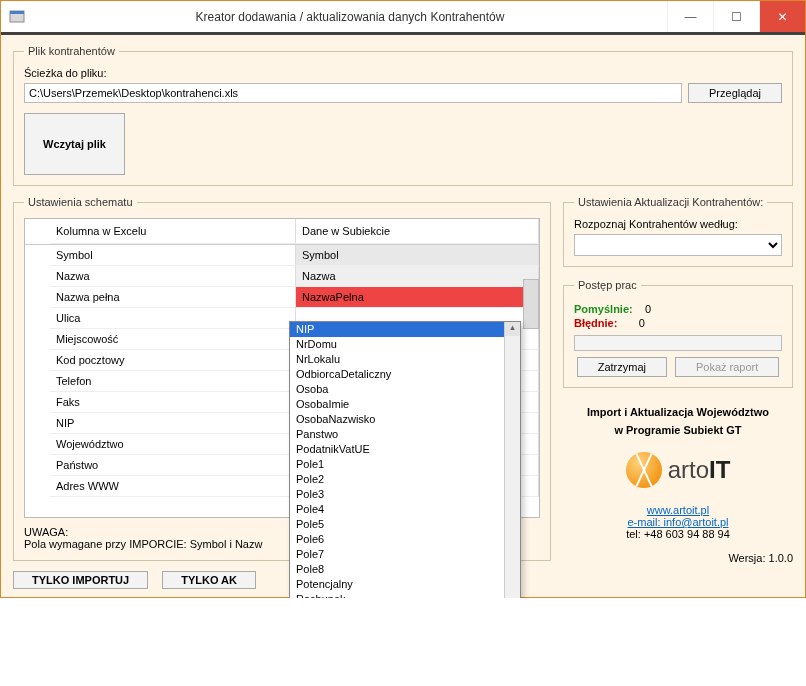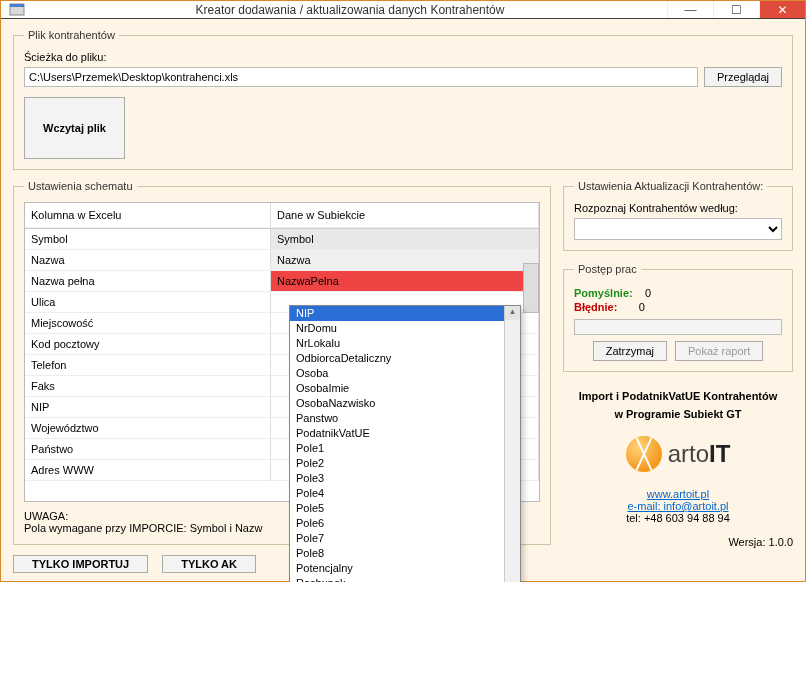--- a/index.html
+++ b/index.html
@@ -10,23 +10,23 @@
     background: #fff;
   }
   .window {
     width: 806px;
     border: 1px solid #d88a2b;
     background: #fff5e6;
     display: flex;
     flex-direction: column;
   }
   .titlebar {
-    height: 18px;
+    height: 34px;
     background: #fff;
-    border-bottom: 1px solid #404040;
+    border-bottom: 3px solid #404040;
     display: flex;
     align-items: center;
   }
   .app-icon {
     width: 16px; height: 16px; margin: 0 8px;
     display: inline-block;
   }
   .title-text {
     flex: 1;
     text-align: center;
@@ -59,40 +59,40 @@
     font-family: inherit; font-size: 11px;
     border: 1px solid #bbb;
     background: #fff;
     padding: 3px 4px;
   }
   .path-input { flex: 1; }
   .btn {
     font-family: inherit; font-size: 11px;
     background: #f3f3f3;
     border: 1px solid #aaa;
-    padding: 3px 12px;
+    padding: 3px 20px;
     cursor: pointer;
   }
   .btn.bold { font-weight: bold; padding: 24px 18px; margin-top: 10px; }
 
   .cols { display: flex; gap: 12px; }
   .left { flex: 1; }
   .right { width: 230px; display: flex; flex-direction: column; gap: 6px; }
 
   .grid-wrap { border: 1px solid #bbb; background: #fff; height: 300px; overflow: hidden; position: relative; }
   .grid-head, .grid-row {
     display: flex;
   }
   .grid-head div, .grid-row div {
     padding: 4px 6px;
     border-right: 1px solid #ddd;
     border-bottom: 1px solid #eee;
     overflow: hidden; white-space: nowrap;
   }
-  .col-a { width: 246px; }
+  .col-a { width: 246px; margin-left: 25px; }
   .col-b { flex: 1; }
   .grid-head { background: #fff; font-weight: normal; border-bottom: 1px solid #ccc; }
   .grid-head div { padding: 6px 6px; }
   .grid-row.sym .col-b { background: #e8e8e8; }
   .grid-row.nzw .col-b { background: #efefef; }
   .grid-row.sel .col-b { background: #ef4444; }
   .scroll-handle { position: absolute; right: 0; top: 60px; width: 16px; height: 50px; background: #ddd; border: 1px solid #bbb; }
 
   .warn { margin-top: 8px; }
   .warn b { font-weight: normal; }
@@ -270,21 +270,21 @@
             <span>0</span>
           </div>
           <div class="progress-bar"></div>
           <div class="btn-pair">
             <button class="btn">Zatrzymaj</button>
             <button class="btn disabled">Pokaż raport</button>
           </div>
         </fieldset>
 
         <div class="info">
-          <div class="line1">Import i PodatnikVatUE Kontrahentów</div>
+          <div class="line1">Import i Aktualizacja Województwo</div>
           <div class="line1" style="font-weight:bold">w Programie Subiekt GT</div>
           <div class="logo">
             <div class="logo-mark"></div>
             <div class="logo-text"><span>arto</span><span class="bold">IT</span></div>
           </div>
           <div><a href="#" class="link">www.artoit.pl</a></div>
           <div><a href="#" class="link">e-mail: info@artoit.pl</a></div>
           <div>tel: +48 603 94 88 94</div>
         </div>
 

